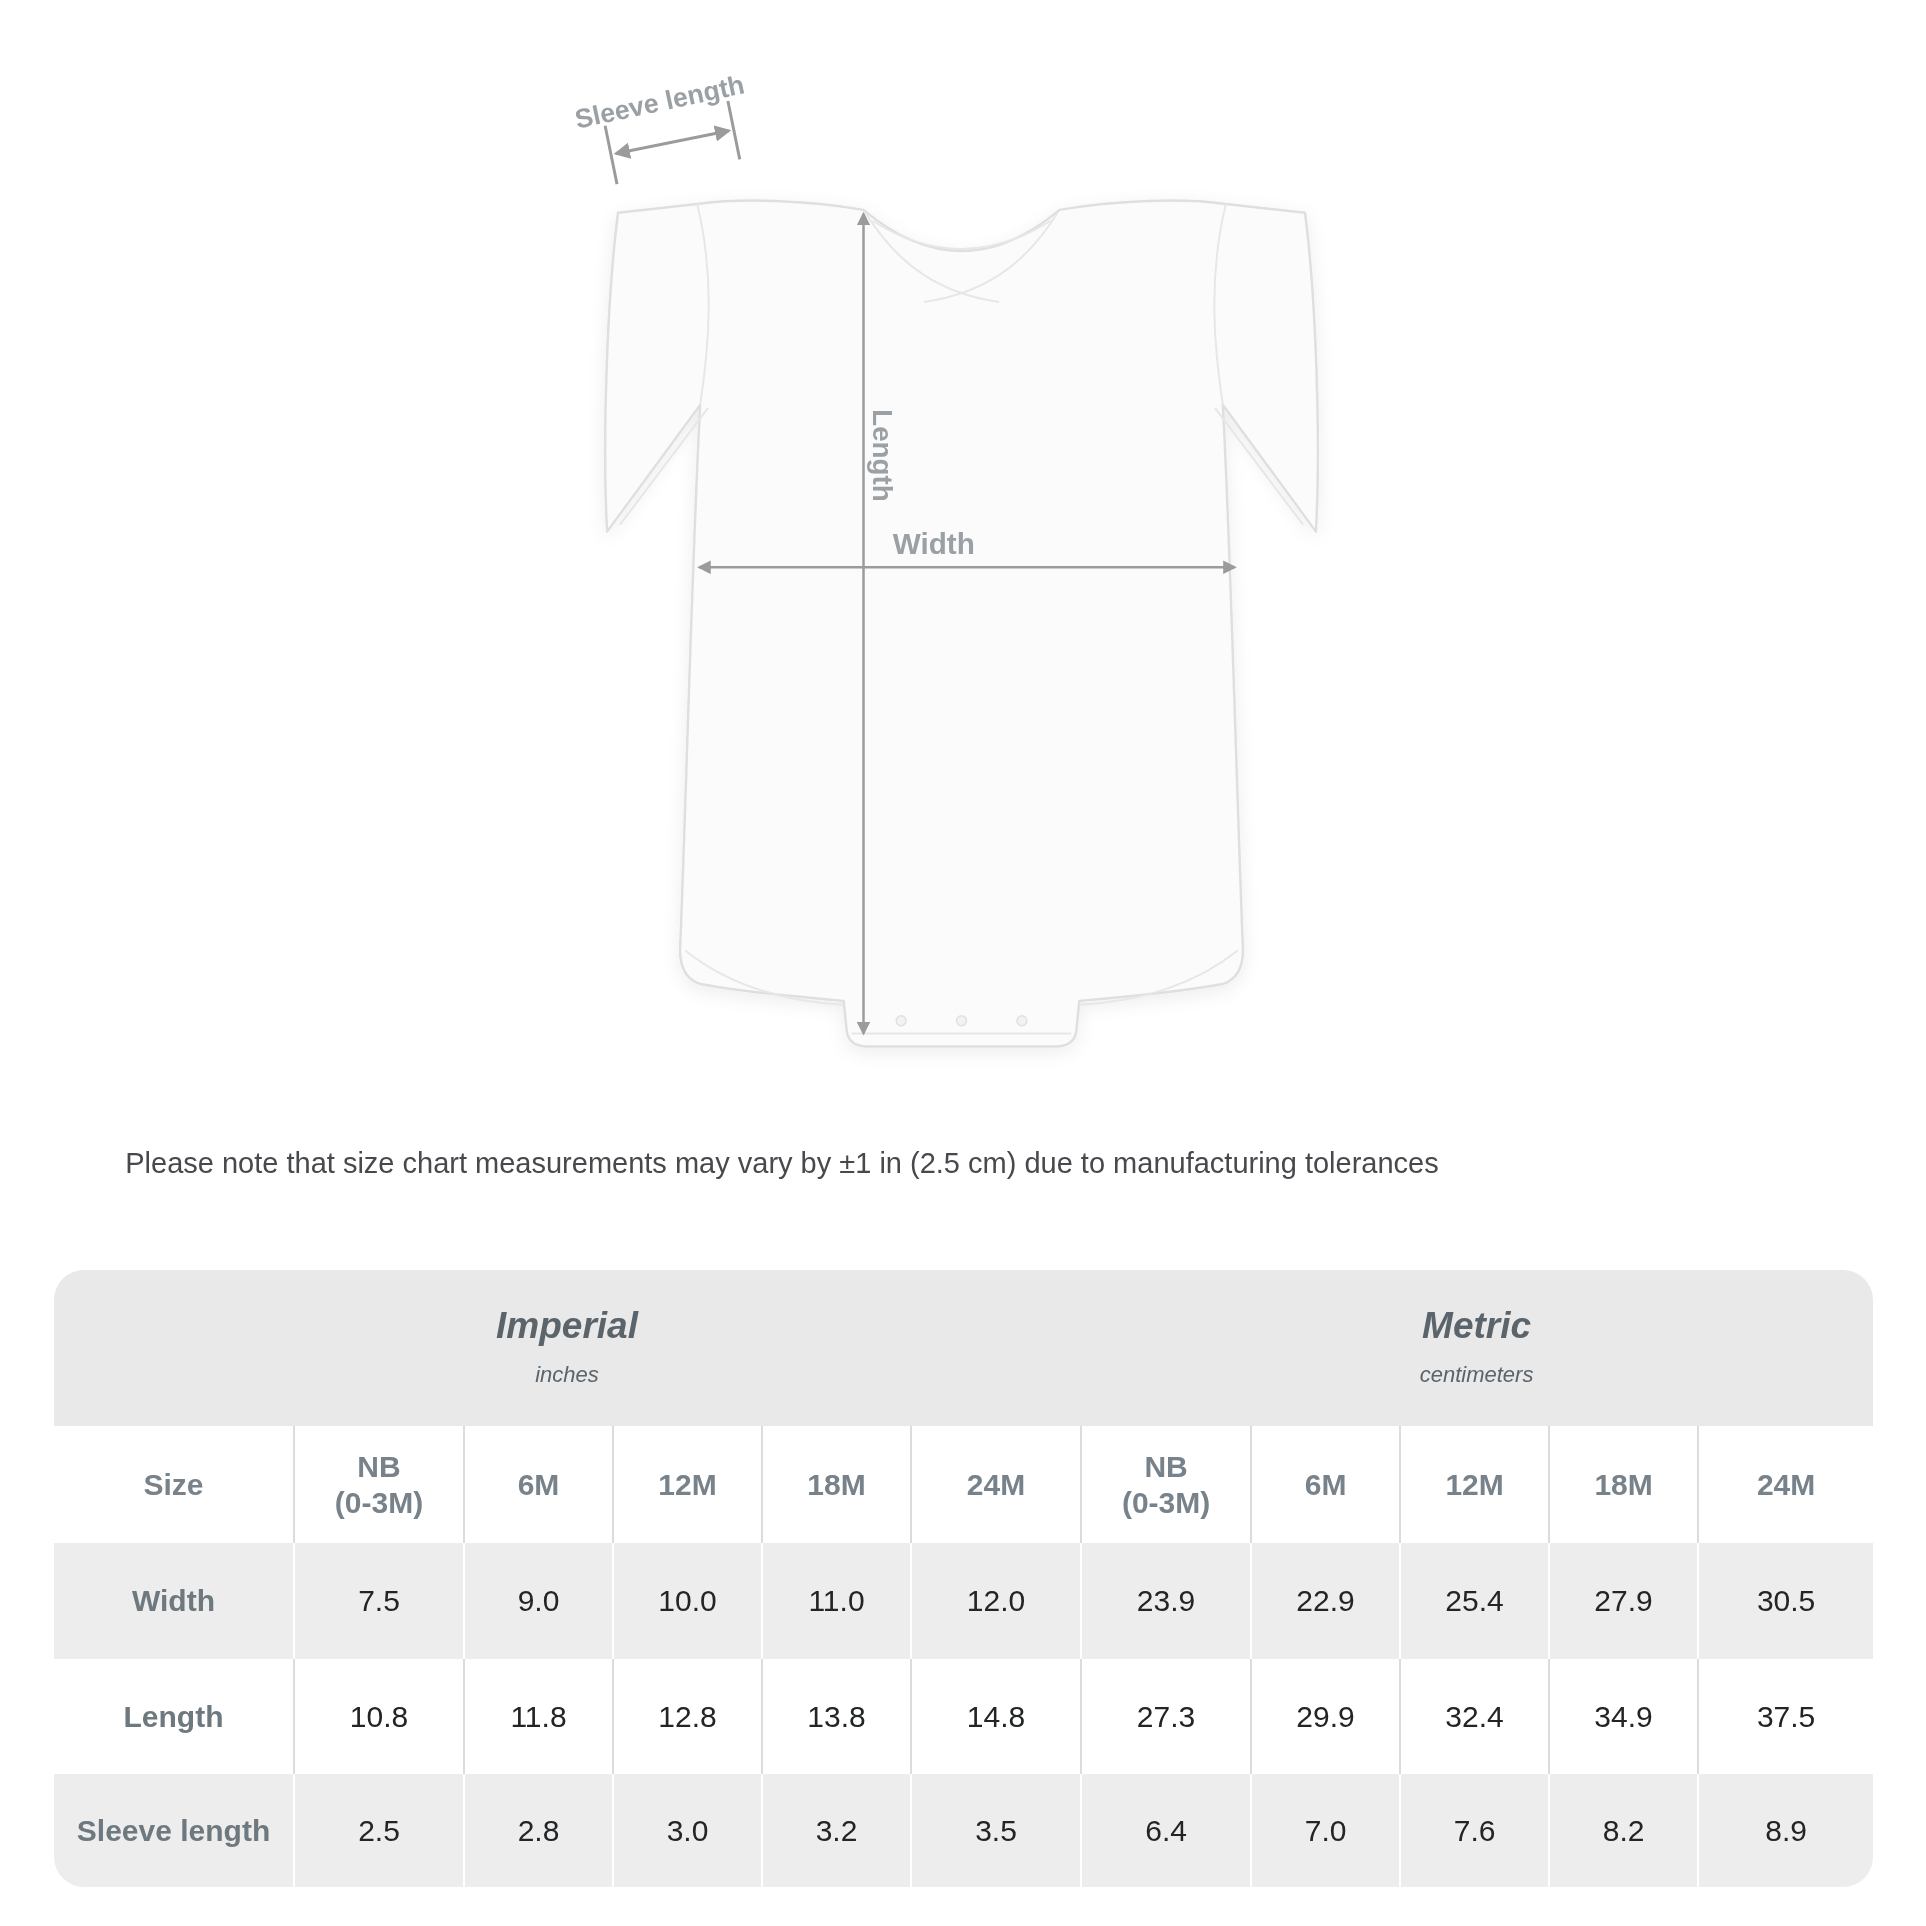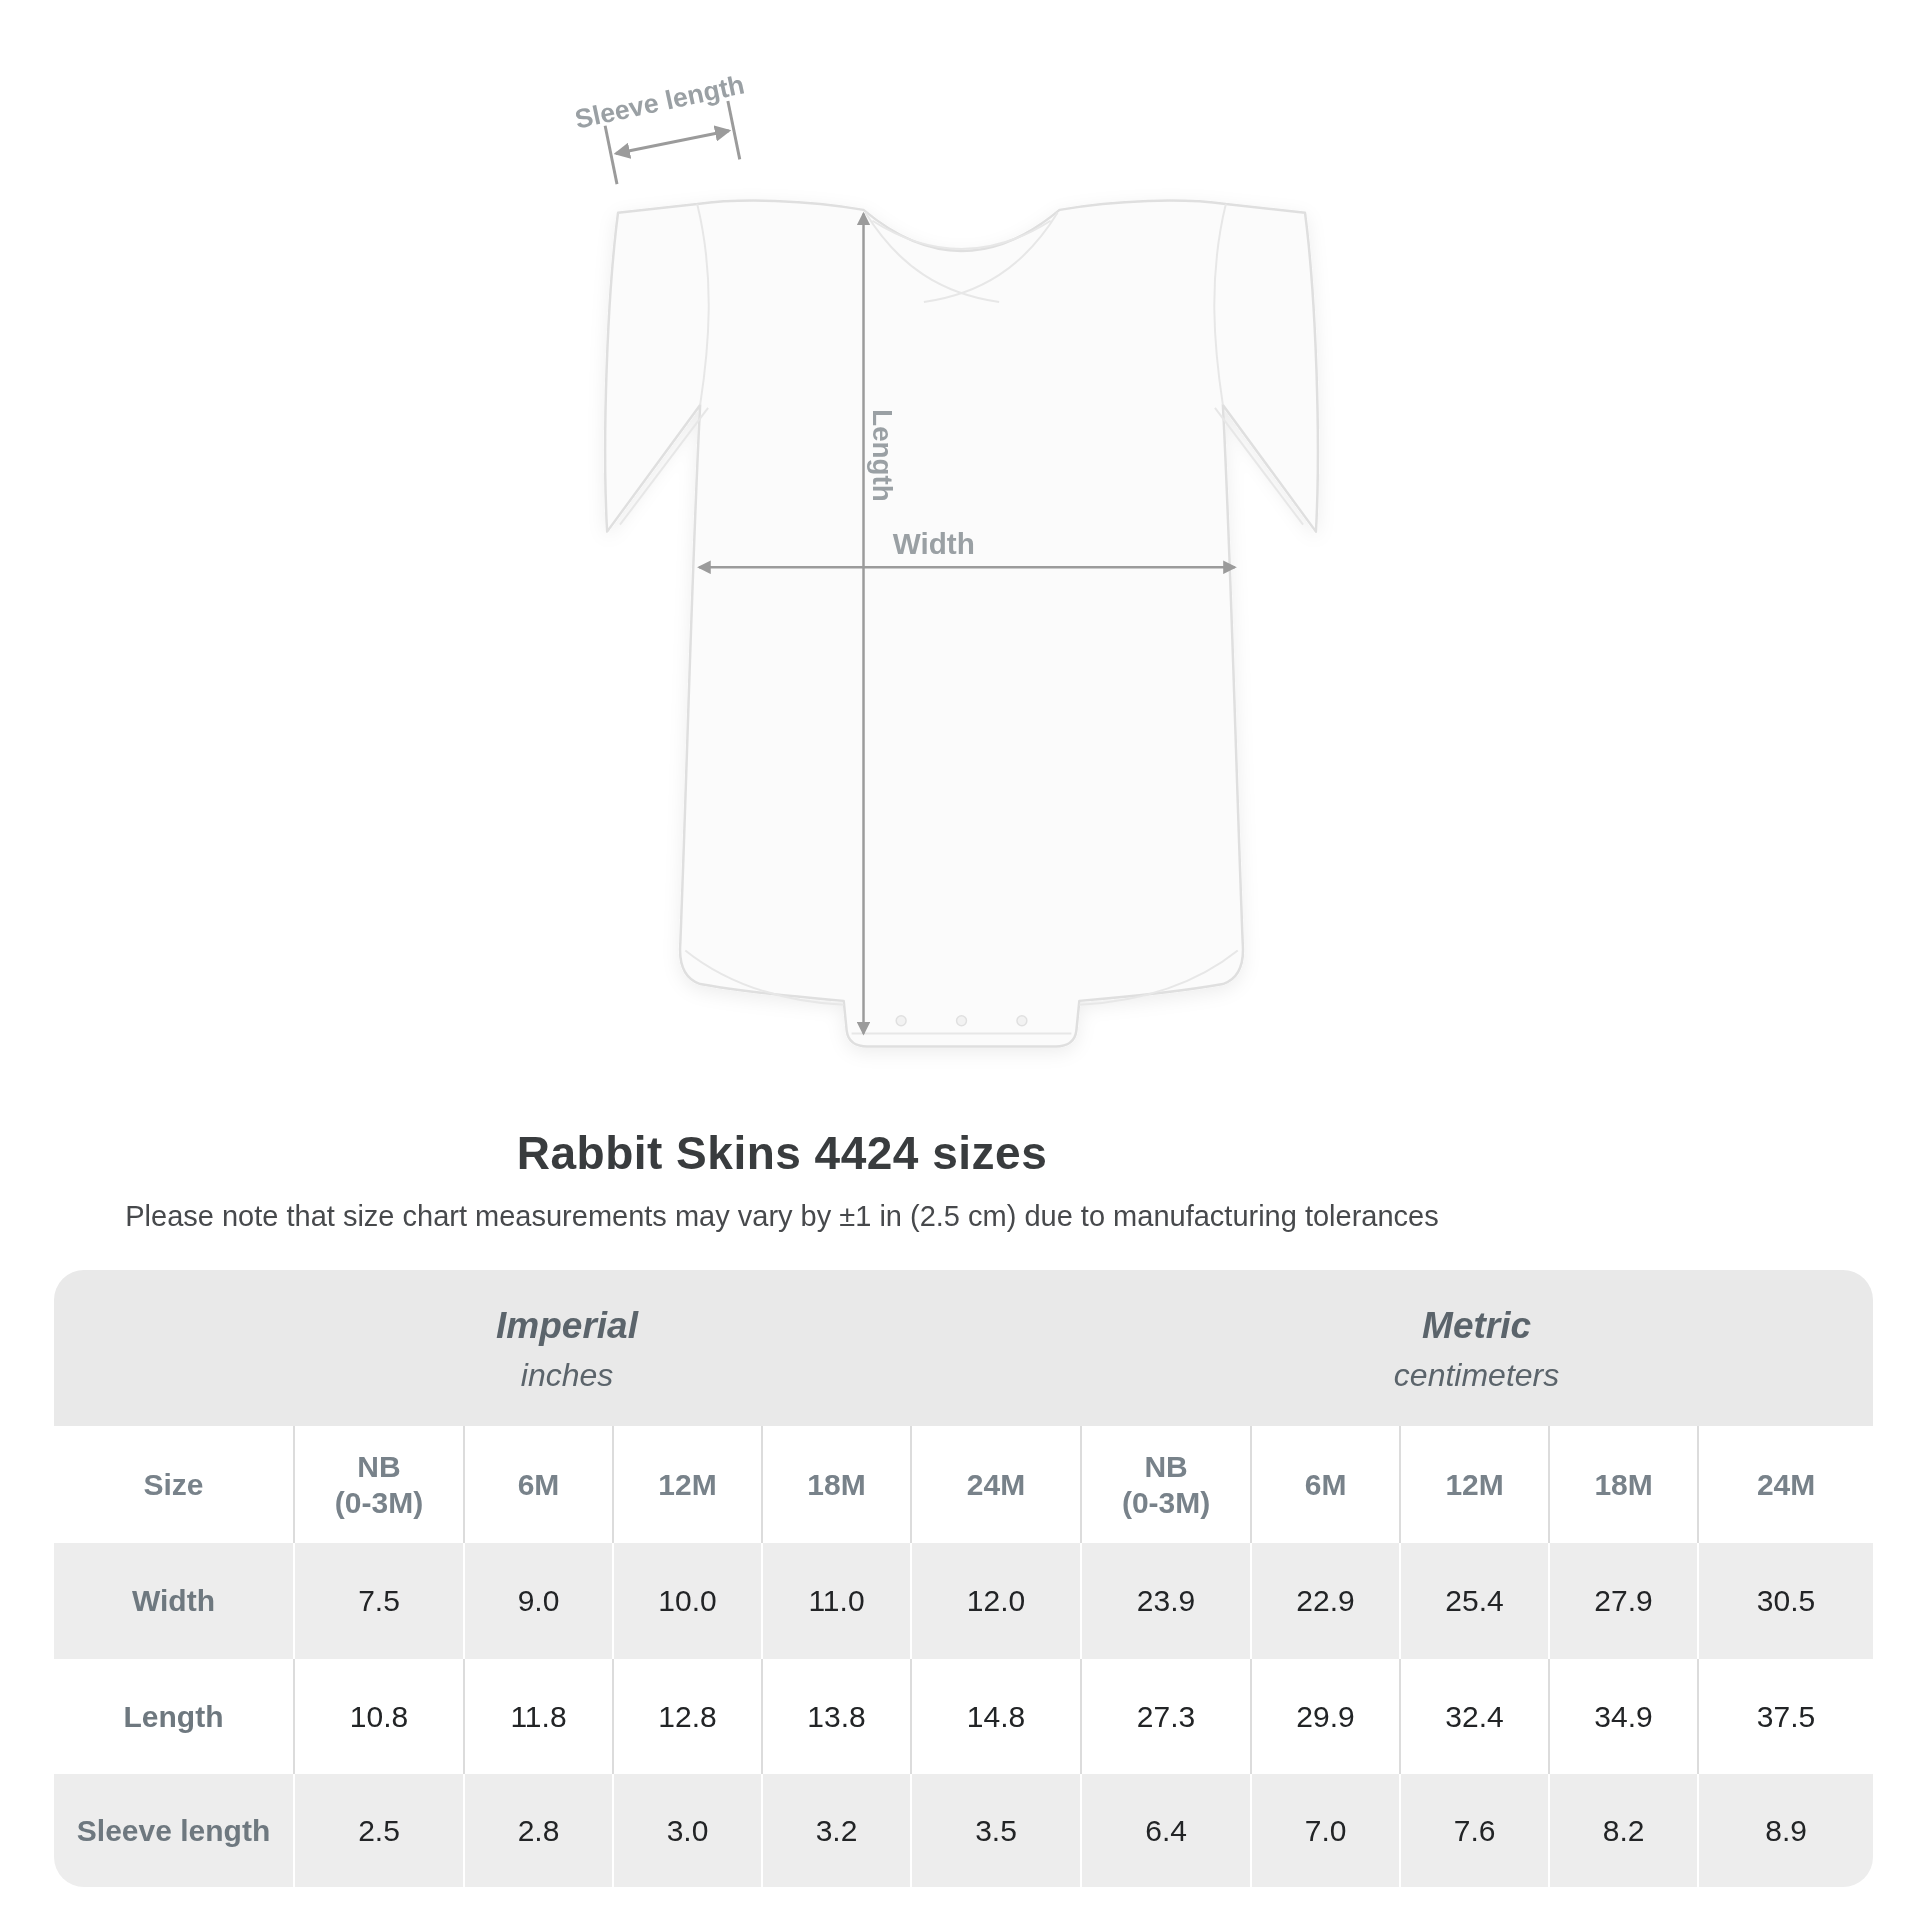--- a/index.html
+++ b/index.html
@@ -14,21 +14,21 @@
   .heading-wrap{position:absolute;left:0;top:1127px;width:1564px;text-align:center;}
   .page-title{font-size:46px;font-weight:bold;color:#393c3e;letter-spacing:0.5px;line-height:53px;margin:0;}
   .page-subtitle{font-size:29px;color:#47494c;line-height:36px;margin:18px 0 0 0;}
   
   .chart-wrap{position:absolute;left:54px;top:1270px;width:1817px;}
   table.size-chart{width:1817px;border-collapse:separate;border-spacing:0;table-layout:fixed;}
   .band-cell{background:#e9e9e9;height:156px;text-align:center;vertical-align:middle;padding:0;}
   .band-tl{border-top-left-radius:30px;}
   .band-tr{border-top-right-radius:30px;}
   .unit-label{font-size:37px;font-weight:bold;font-style:italic;color:#5b646b;line-height:42px;}
-  .unit-sub{font-size:32px;font-style:italic;color:#5b646b;line-height:32px;margin-top:12px;}
+  .unit-sub{font-size:22px;font-style:italic;color:#5b646b;line-height:32px;margin-top:12px;}
   tr.header-row th{background:#ffffff;height:117px;vertical-align:middle;text-align:center;
     font-size:30px;font-weight:bold;color:#78828a;white-space:pre-line;line-height:36px;padding:0;}
   tr.header-row th.sep{border-left:2px solid #dcdcdc;}
   tr.data-row th{font-size:30px;font-weight:bold;color:#6e787f;text-align:center;vertical-align:middle;padding:0;}
   tr.data-row td{font-size:30px;font-weight:normal;color:#222426;text-align:center;vertical-align:middle;padding:14px;}
   tr.data-row{height:115px;}
   tr.row-gray th,tr.row-gray td{background:#ededed;}
   tr.row-gray td{border-left:2px solid #ffffff;}
   tr.row-white th,tr.row-white td{background:#ffffff;}
   tr.row-white td{border-left:2px solid #dcdcdc;margin-left:28px;}
@@ -103,21 +103,20 @@
       <text class="measure-label" x="0" y="0" font-size="28" text-anchor="middle" transform="translate(882 460) rotate(90)">Length</text>
     </g>
 
     <g>
       <text class="measure-label" x="943" y="560" font-size="30" text-anchor="middle">Width</text>
       <line x1="706" y1="573" x2="1247" y2="573" stroke="#9b9b9b" stroke-width="2.5" marker-start="url(#ah)" marker-end="url(#ah)"></line>
     </g>
   </svg>
 
   <div class="heading-wrap">
-    <div class="page-title">Rabbit Skins 4424 sizes</div>
     <div class="page-subtitle">Please note that size chart measurements may vary by ±1 in (2.5 cm) due to manufacturing tolerances</div>
   </div>
 
   <div class="chart-wrap">
     <table class="size-chart">
       <colgroup>
         <col style="width:239px">
           <col style="width:170px">
           <col style="width:149px">
           <col style="width:149px">

